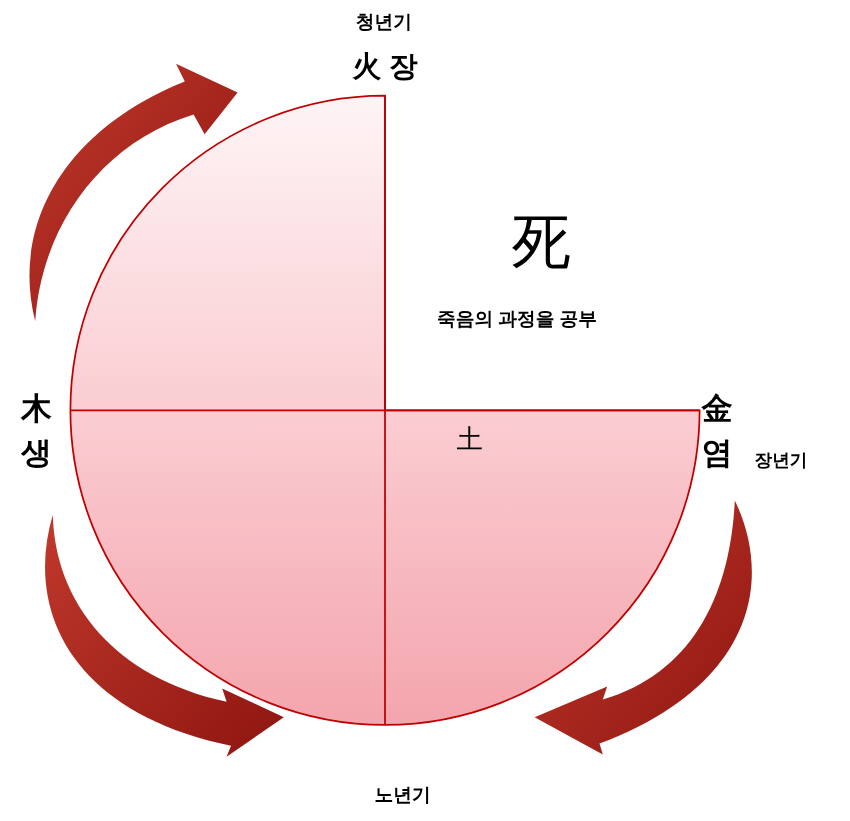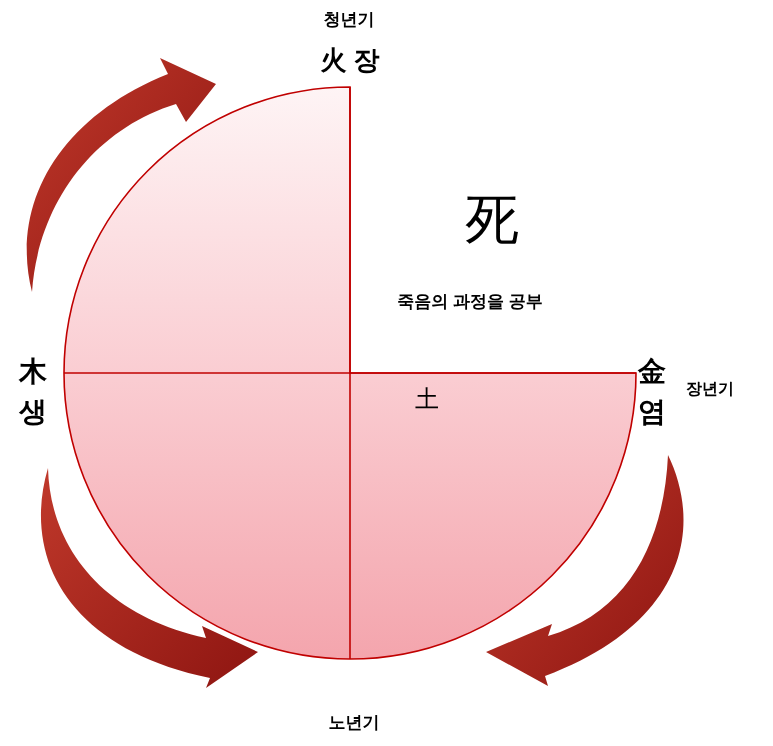--- a/index.html
+++ b/index.html
@@ -13,21 +13,21 @@
   }
   .canvas svg { position: absolute; left: 0; top: 0; }
   .label {
     position: absolute;
     transform: translateX(-50%);
     text-align: center;
     color: #000;
     white-space: pre-line;
   }
   .stage   { font-size: 17px; font-weight: bold; }
-  .stage-sm{ font-size: 16px; font-weight: bold; }
+  .stage-sm{ font-size: 16px; font-weight: bold; margin-top: 30px; }
   .big     { font-size: 26px; font-weight: 600; }
   .mid     { font-size: 24px; font-weight: 500; }
   .stacked { line-height: 40px; font-weight: 600; font-size: 28px; }
   .title   { font-size: 54px; font-family: "Liberation Serif", serif; font-weight: 500; }
 </style>
 </head>
 <body>
 
 <div class="canvas">
 
@@ -66,28 +66,28 @@
              L548 686 L486 652 L552 624 L548 636
              C630 612 664 540 668 455 Z"></path>
   </svg>
 
   <div class="label stage" style="left:349px; top:8px;">청년기</div>
 
   <div class="label big" style="left:350px; top:43px;">火 장</div>
 
   <div class="label title" style="left:492px; top:184px;">死</div>
 
-  <div class="label stage" style="left:470px; top:290px;">죽음의 과정을 공부</div>
+  <div class="label stage" style="left:470px; top:278px;">죽음의 과정을 공부</div>
 
   <div class="label stacked" style="left:33px; top:352px;">木
 생</div>
 
   <div class="label mid" style="left:427px; top:383px;">土</div>
 
   <div class="label stacked" style="left:652px; top:352px;">金
 염</div>
 
   <div class="label stage-sm" style="left:710px; top:379px;">장년기</div>
 
 
-  <div class="label stage" style="left:354px; top:711px;">노년기</div>
+  <div class="label stage" style="left:366px; top:711px;">노년기</div>
 
 </div>
 
 </body></html>

